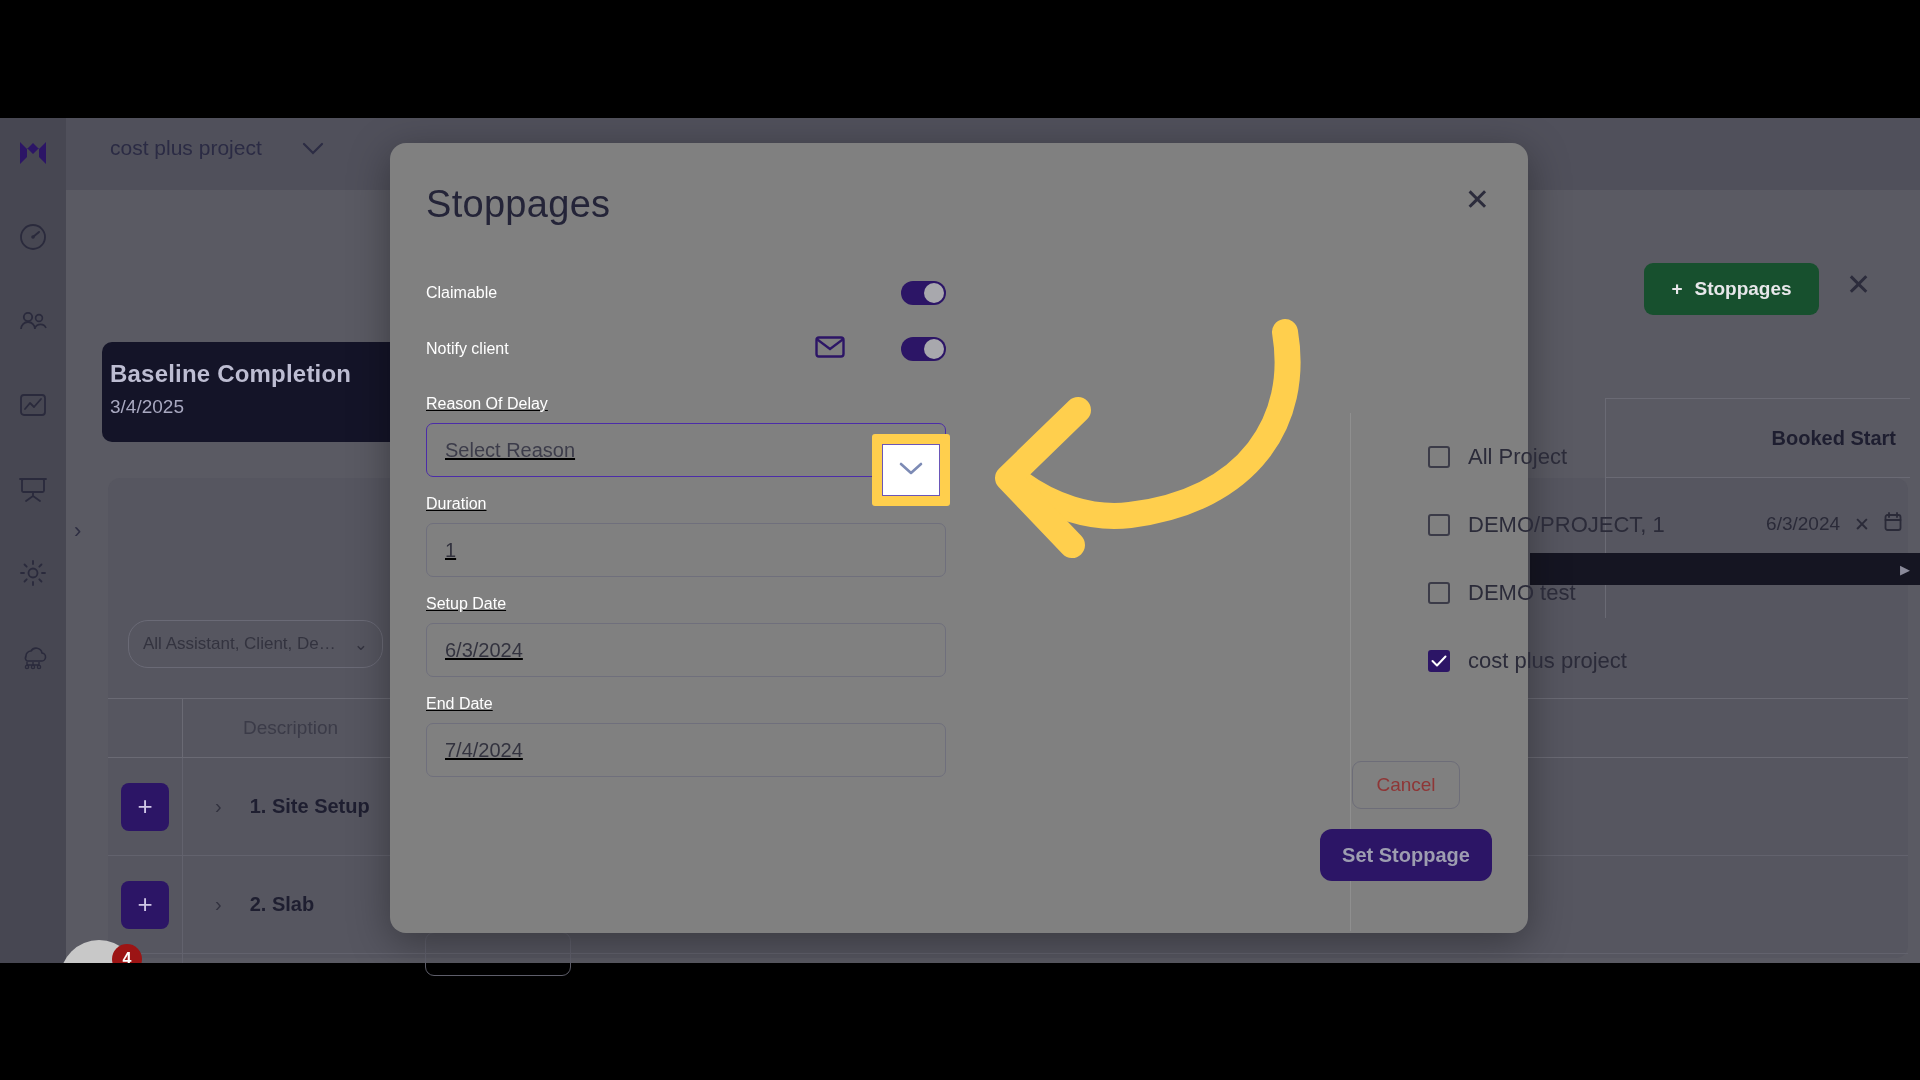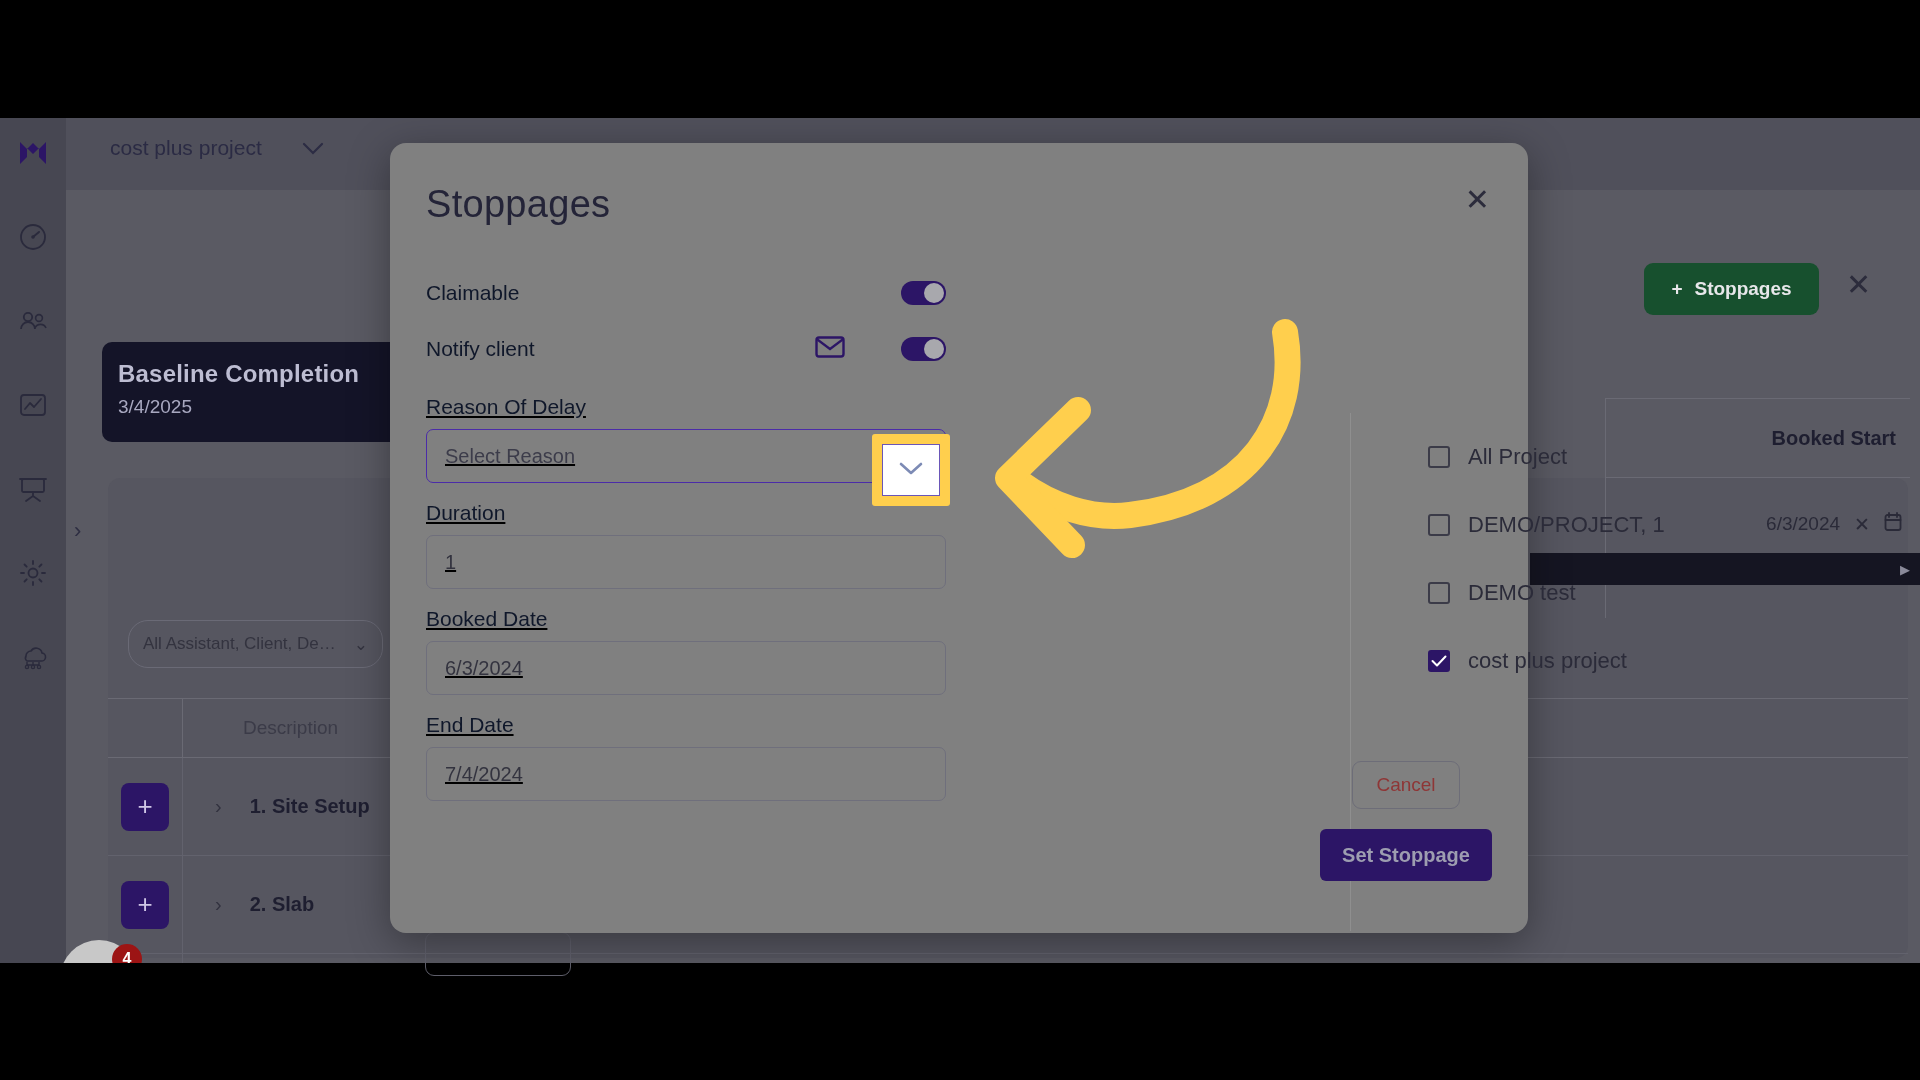--- a/index.html
+++ b/index.html
@@ -36,21 +36,21 @@
     position: absolute; left: 1644px; top: 145px;
     width: 175px; height: 52px; border-radius: 9px;
     background: #17502e; color: #e7e7ea;
     display: flex; align-items: center; justify-content: center; gap: 12px;
     font-size: 19px; font-weight: 600;
   }
   .topx { position: absolute; left: 1846px; top: 152px; font-size: 30px; color:#2c2c3c; line-height:1; }
 
   .tile-baseline {
     position: absolute; left: 102px; top: 224px; width: 420px; height: 100px;
-    background: #141428; border-radius: 10px; padding: 18px 16px;
+    background: #141428; border-radius: 10px; padding: 18px 8px;
     color: #cfcfe0;
   }
   .tile-baseline .t1 { font-size: 24px; font-weight: 700; letter-spacing: .2px; color:#bdbdd2; }
   .tile-baseline .t2 { font-size: 19px; margin-top: 8px; color:#a8a8c0; }
   .chev-right { position:absolute; left: 74px; top: 400px; font-size: 22px; color:#2e2e42;}
 
   .panel {
     position: absolute; left: 108px; top: 360px; width: 1800px; height: 480px;
     background: #565660; border-radius: 12px;
   }
@@ -96,21 +96,21 @@
   .modal {
     position: absolute; left: 390px; top: 143px; width: 1138px; height: 790px;
     background: #808080; border-radius: 16px;
     box-shadow: 0 10px 40px rgba(0,0,0,.35);
   }
   .modal-title { position:absolute; left: 36px; top: 40px; font-size: 38px; color:#242438; font-weight:400; letter-spacing:.3px;}
   .modal-x { position:absolute; right: 38px; top: 42px; font-size: 30px; color:#2c2c3c; line-height:1; }
 
   .mcol-left { position: absolute; left: 36px; top: 128px; width: 520px; }
   .frow { display:flex; align-items:center; justify-content:space-between; height: 44px; }
-  .flabel { font-size: 21px; color:#0f172a; }
+  .flabel { font-size: 16px; color:#ffffff; }
   .toggle { width: 45px; height: 24px; border-radius: 13px; background: #2c1566; position: relative; }
   .toggle .knob { position:absolute; right: 2px; top: 2px; width: 20px; height: 20px; border-radius: 50%; background:#a8a8ad; }
   .mail-ic { margin-right: 56px; }
 
   .fgroup { margin-top: 14px; text-decoration: underline; }
   .fgroup .flabel { display:block; margin-bottom: 10px; }
   .finput {
     width: 520px; height: 54px; border-radius: 7px; border: 1px solid #6f6f7c;
     display:flex; align-items:center; padding: 6px 18px; font-size: 20px; color:#33333f;
   }
@@ -129,21 +129,21 @@
 
   .mcol-right { position: absolute; left: 1038px; top: 280px; width: 430px; }
   .ckrow { display:flex; align-items:center; gap: 18px; height: 68px; }
   .ckbox { width: 22px; height: 22px; border: 2px solid #3b3b48; border-radius: 3px; background: transparent; }
   .ckbox.checked { background: #2c1566; border-color:#2c1566; display:flex; align-items:center; justify-content:center; }
   .cklabel { font-size: 22px; color:#2b2b39; }
 
   .modal-actions { position: absolute; right: 36px; bottom: 52px; display: flex; gap: 20px; align-items: center; flex-direction: column; }
   .btn-cancel { width: 108px; height: 48px; border-radius: 9px; border: 1px solid #6d6d78;
                 color: #8e3636; font-size: 19px; display:flex; align-items:center; justify-content:center; }
-  .btn-primary { width: 172px; height: 52px; border-radius: 6px; background: #2c1566;
+  .btn-primary { width: 172px; height: 52px; border-radius: 12px; background: #2c1566;
                  color: #9d9db0; font-size: 20px; font-weight: 700;
                  display:flex; align-items:center; justify-content:center; }
 
   .ghost-btn-behind {
     position: absolute; left: 425px; top: 932px; width: 146px; height: 44px;
     border: 1px solid #60606c; border-radius: 9px;
   }
 
   
   .arrow-layer { position: absolute; left:0; top:0; width:1920px; height:1080px; pointer-events:none; }
@@ -329,21 +329,21 @@
       </div>
 
       <div class="fgroup" style="margin-top:18px;">
         <span class="flabel">Duration</span>
         <div class="finput">
           <span>1</span>
         </div>
       </div>
 
       <div class="fgroup" style="margin-top:18px;">
-        <span class="flabel">Booked Date</span>
+        <span class="flabel">Setup Date</span>
         <div class="finput">
           <span>6/3/2024</span>
         </div>
       </div>
 
       <div class="fgroup" style="margin-top:18px;">
         <span class="flabel">End Date</span>
         <div class="finput">
           <span>7/4/2024</span>
         </div>

